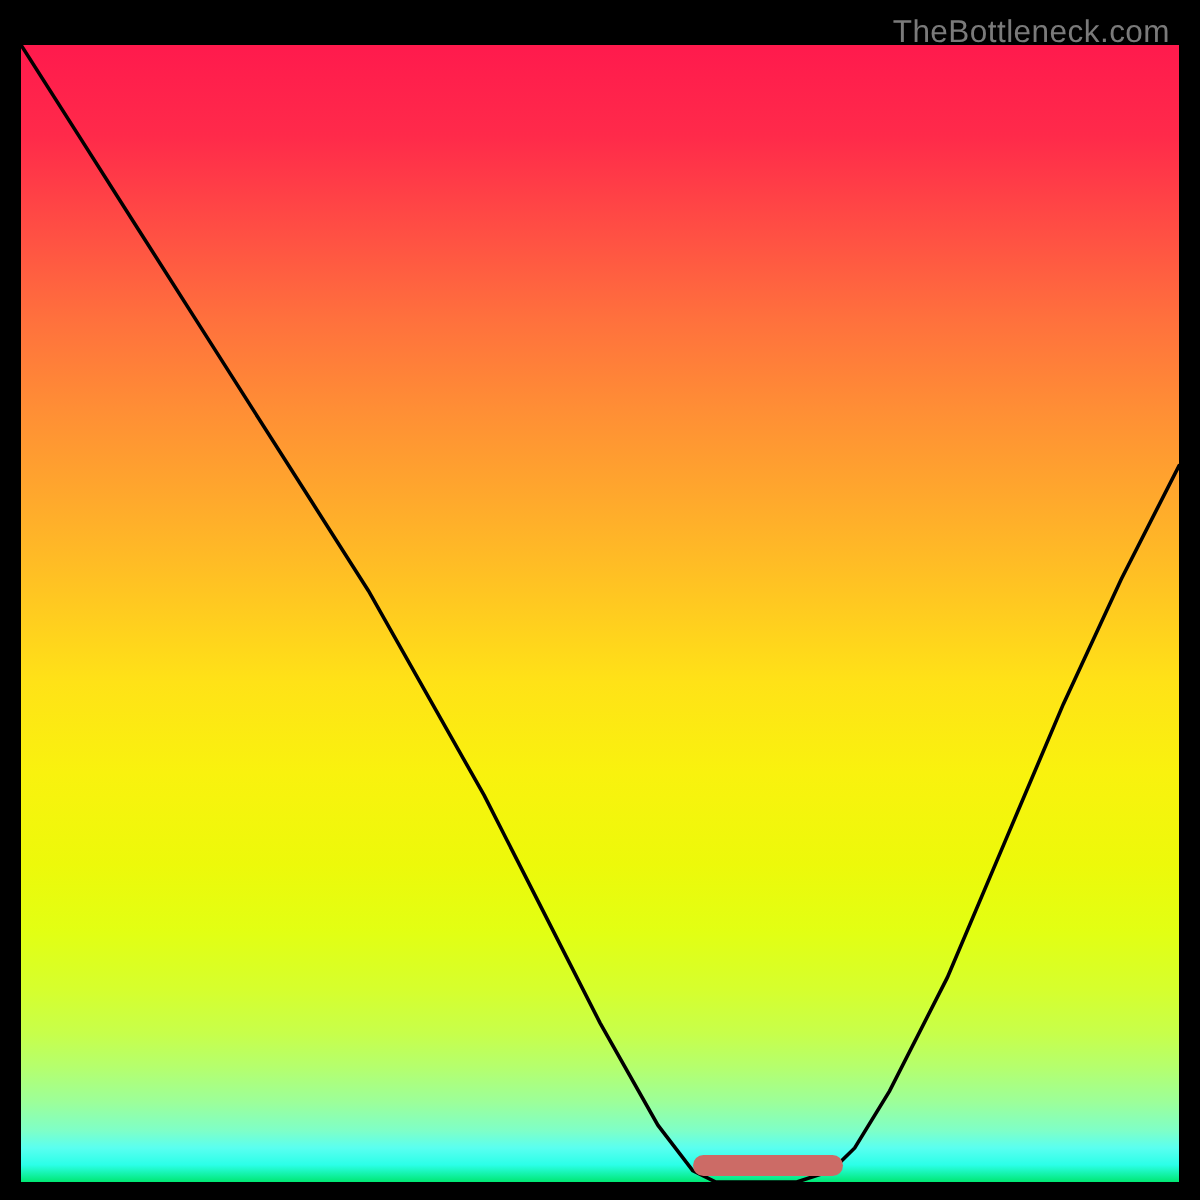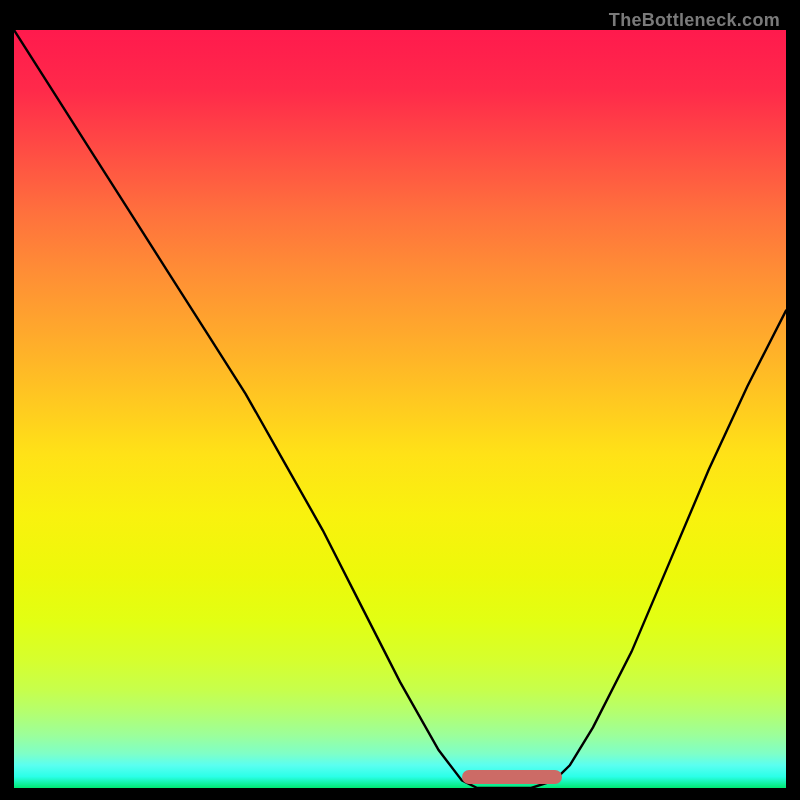--- a/index.html
+++ b/index.html
@@ -45,23 +45,23 @@
       #5afff0 97%,
       #2bffe8 98.5%,
       #00e873 100%
     );
   }
   .watermark {
     position: absolute;
     right: 6px;
     top: -2px;
     color: #7a7a7a;
-    font-size: 18px;
+    font-size: 21px;
     letter-spacing: 0.3px;
-    font-weight: 700;
+    font-weight: 400;
   }
   svg.curve {
     position: absolute;
     left: 0;
     top: 0;
     width: 772px;
     height: 758px;
   }
   .marker {
     position: absolute;

